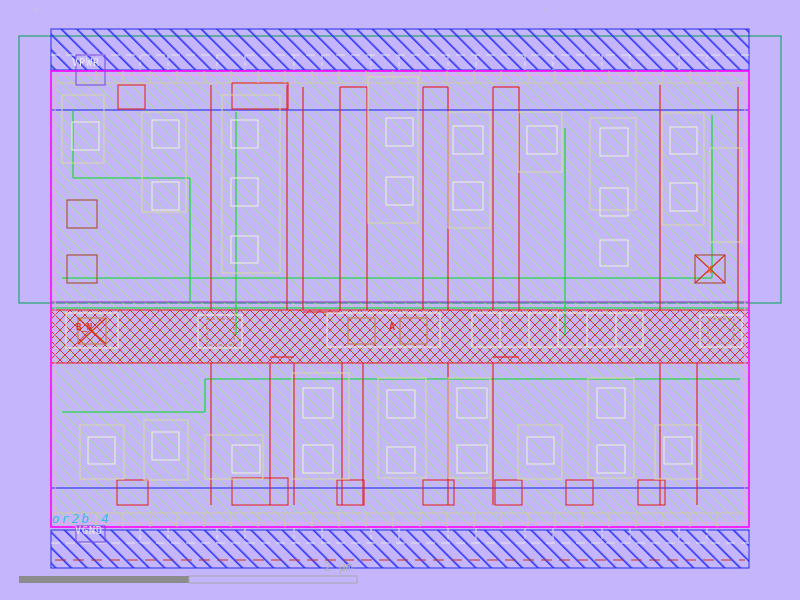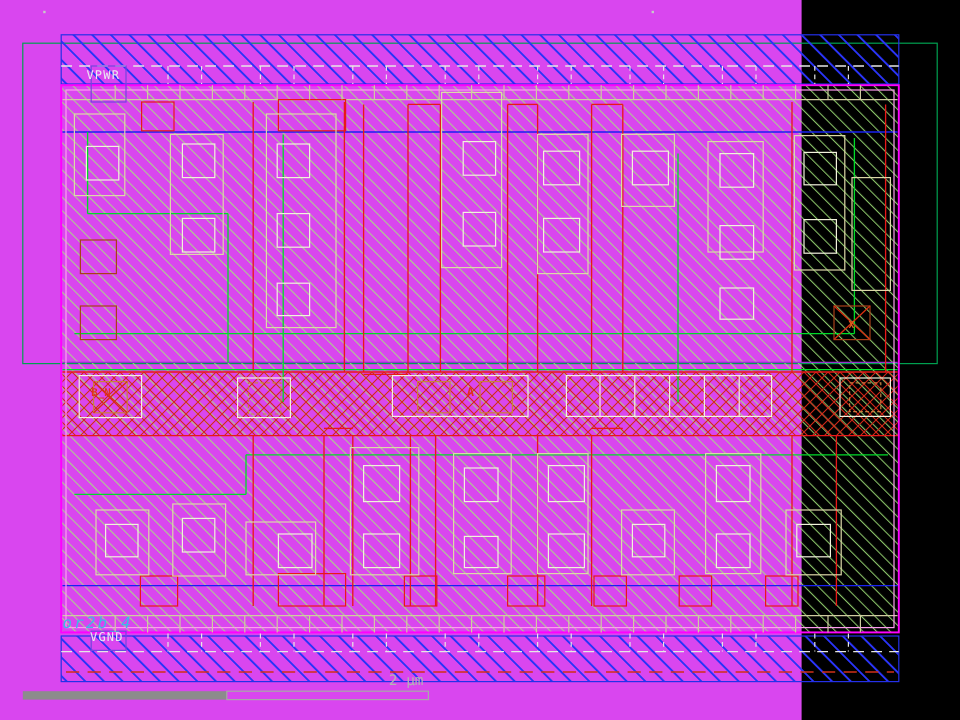--- a/index.html
+++ b/index.html
@@ -1,16 +1,16 @@
 <!DOCTYPE html>
 <html><head>
 <meta charset="utf-8">
 <style>
   html,body{margin:0;padding:0;background:#000;width:800px;height:600px;overflow:hidden}
-  #stage{position:relative;width:668px;height:600px;background:#d946ef}
+  #stage{position:relative;width:800px;height:600px;background:#c4b5fd}
   svg{display:block}
   .lblW{fill:#E9E9F2;font:10px "DejaVu Sans Mono",monospace;letter-spacing:1px}
   .lblC{fill:#3FB8E8;font:italic 13px "DejaVu Sans Mono",monospace;letter-spacing:2px}
   .lblR{fill:#E03020;font:bold 9px "DejaVu Sans Mono",monospace}
   .lblA{fill:#E03020;font:bold 10px "DejaVu Sans Mono",monospace}
   .lblX{fill:#E06020;font:bold 8px "DejaVu Sans Mono",monospace}
   .lblG{fill:#B4B4B4;font:12px "DejaVu Sans Mono",monospace}
 </style>
 </head>
 <body>

